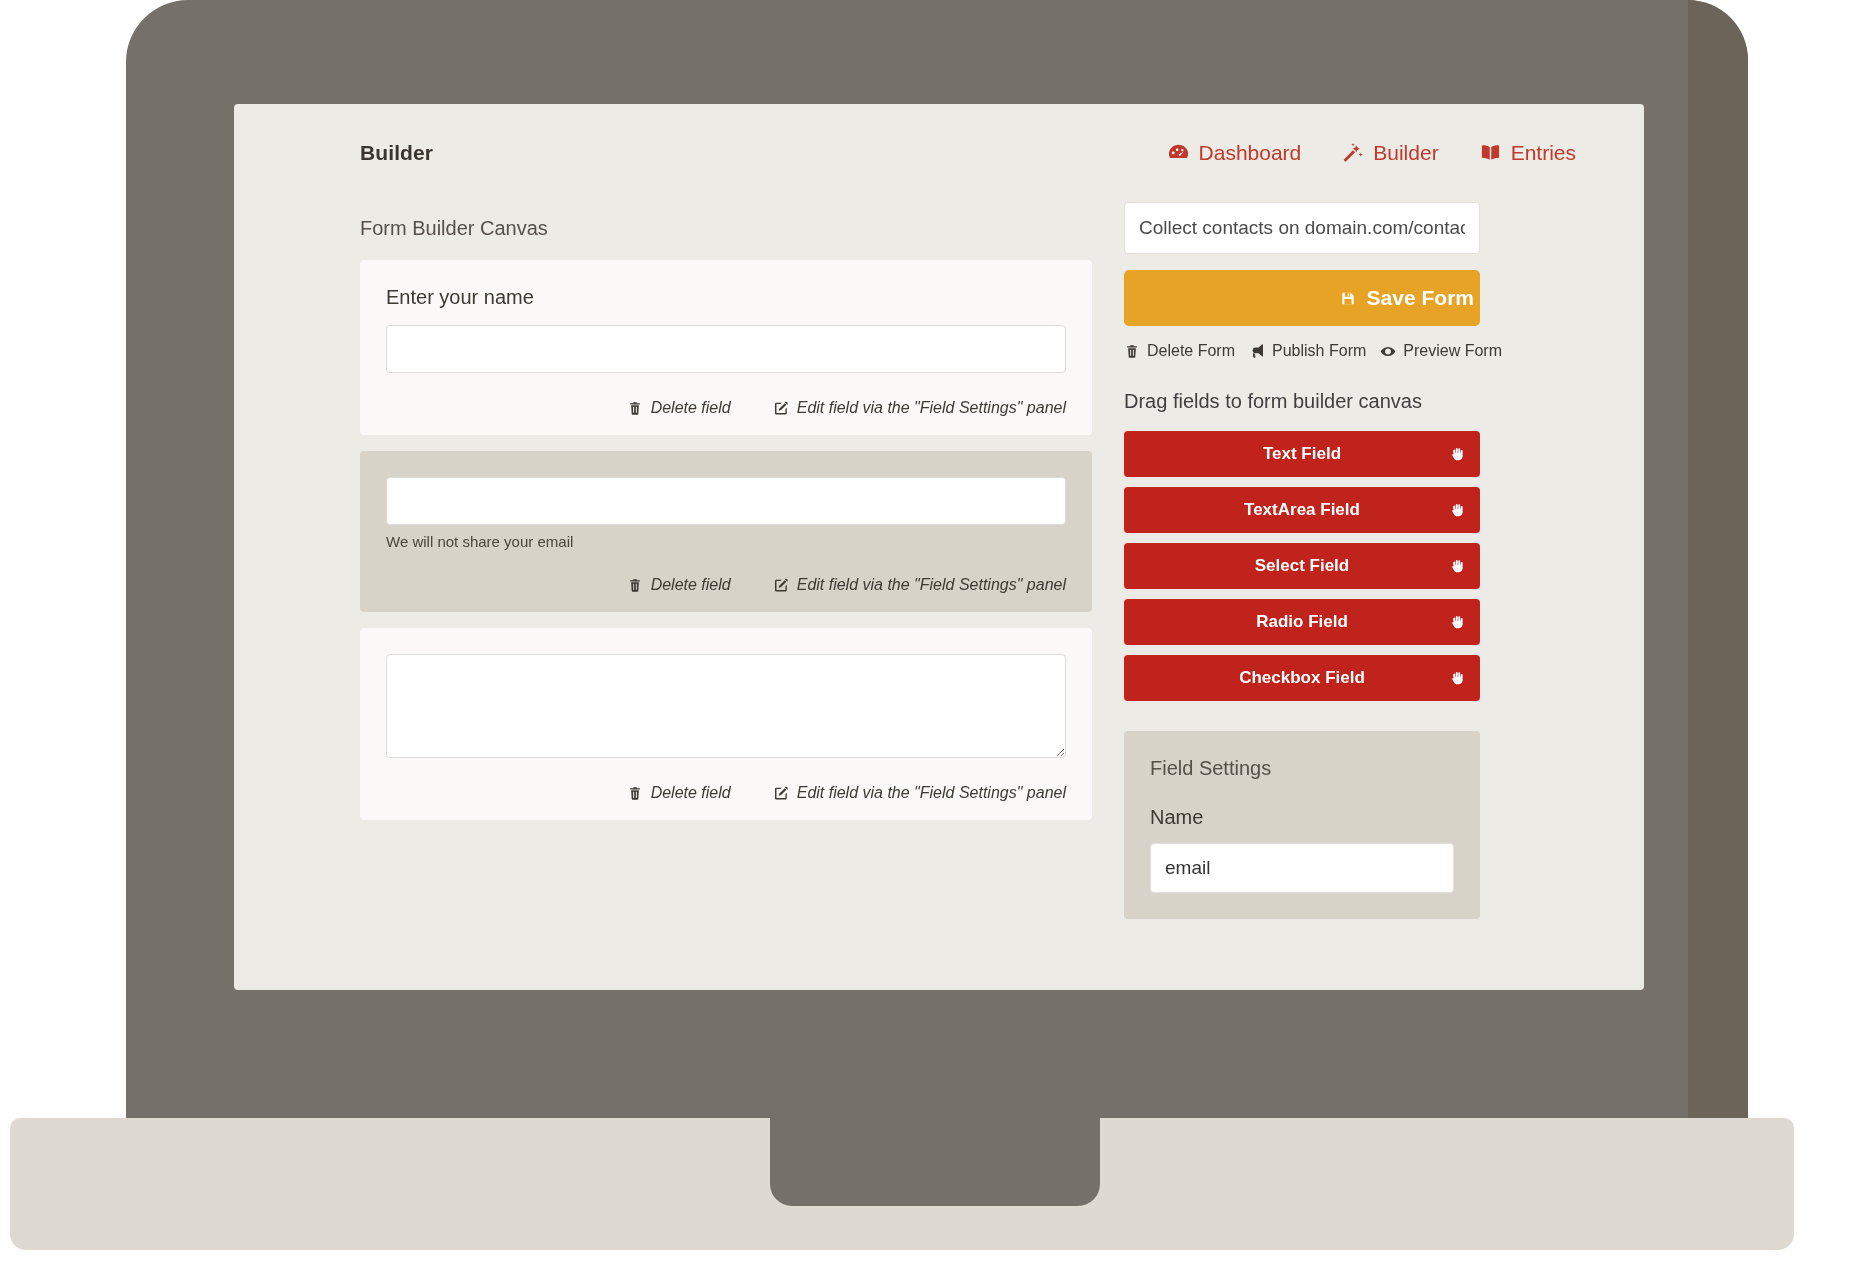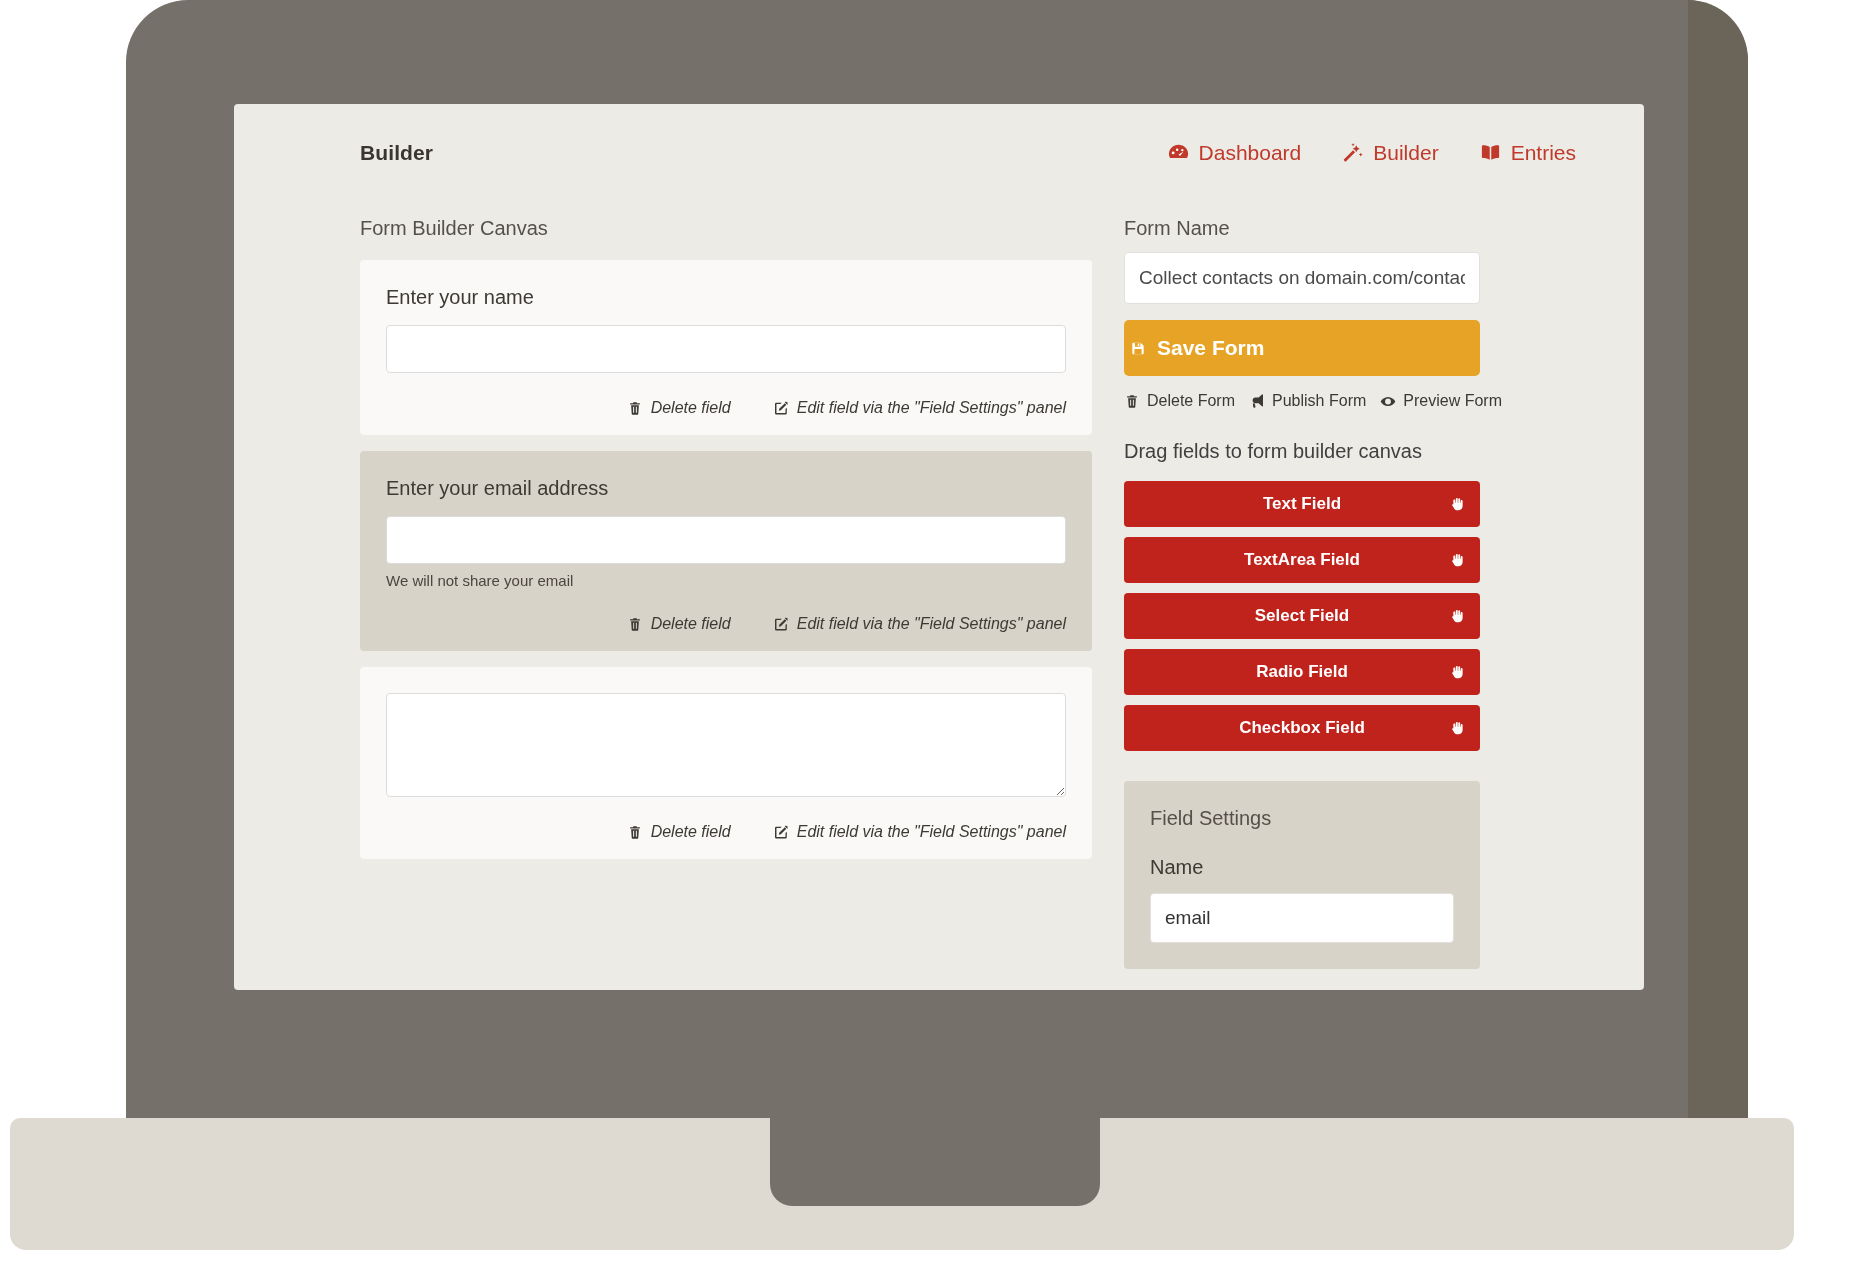--- a/index.html
+++ b/index.html
@@ -252,21 +252,21 @@
     background: #e6a325;
     border: none;
     border-radius: 5px;
     color: #ffffff;
     font-size: 21px;
     font-weight: bold;
     font-family: "Liberation Sans", sans-serif;
     cursor: pointer;
     display: flex;
     align-items: center;
-    justify-content: flex-start;
+    justify-content: flex-end;
     gap: 11px;
   }
   .form-actions {
     display: flex;
     align-items: center;
     gap: 14px;
     margin-top: 16px;
     margin-bottom: 30px;
   }
   .form-action {
@@ -423,21 +423,20 @@
                     <path d="M21.6 2.4L22 6.2l-1.3-.5-2.6-2.6-.5-1.3 3.9.6z"></path>
                     <path d="M9.4 12.5l8.3-8.3 2.3 2.3-8.3 8.3-3 .7.7-3z"></path>
                   </svg>
                 </span>
                 <span>Edit field via the "Field Settings" panel</span>
               </span>
             </div>
           </div>
 
           <div class="field-card selected">
-            <div class="field-label">Enter your email address</div>
             <input class="field-input" type="text" value="" style="">
             <div class="field-help">We will not share your email</div>
             <div class="field-actions">
               <span class="field-action">
                 <span class="fa-icon">
                   <svg viewBox="0 0 24 24" width="16" height="17" fill="#3d3933">
                     <path d="M9.3 2.8h5.4v1.4h4.6v1.7H4.7V4.2h4.6V2.8z"></path>
                     <path d="M6.2 7.3h11.6l-.85 12.6a1.4 1.4 0 0 1-1.4 1.3H8.45a1.4 1.4 0 0 1-1.4-1.3L6.2 7.3zm3 2.2v9h1.5v-9H9.2zm4.1 0v9h1.5v-9h-1.5z"></path>
                   </svg>
                 </span>
@@ -478,21 +477,20 @@
                 </span>
                 <span>Edit field via the "Field Settings" panel</span>
               </span>
             </div>
           </div>
 
         </div>
 
         <div class="col-side">
 
-          <div class="side-label">Form Name</div>
           <input class="form-name-input" type="text" value="Collect contacts on domain.com/contact" style="">
 
           <button class="save-btn">
             <span class="fa-icon">
               <svg viewBox="0 0 24 24" width="19" height="19" fill="#ffffff">
                 <path d="M3.5 4.6c0-.7.6-1.3 1.3-1.3h11.3l4.4 4.4v11.7c0 .7-.6 1.3-1.3 1.3H4.8c-.7 0-1.3-.6-1.3-1.3V4.6z"></path>
                 <rect x="7.4" y="3.3" width="8" height="6" rx="0.7" fill="#e6a325"></rect>
                 <rect x="11.6" y="4.4" width="2.2" height="3.7" rx="0.5" fill="#ffffff"></rect>
                 <rect x="6.6" y="12.8" width="10.8" height="8" rx="0.8" fill="#e6a325"></rect>
               </svg>

